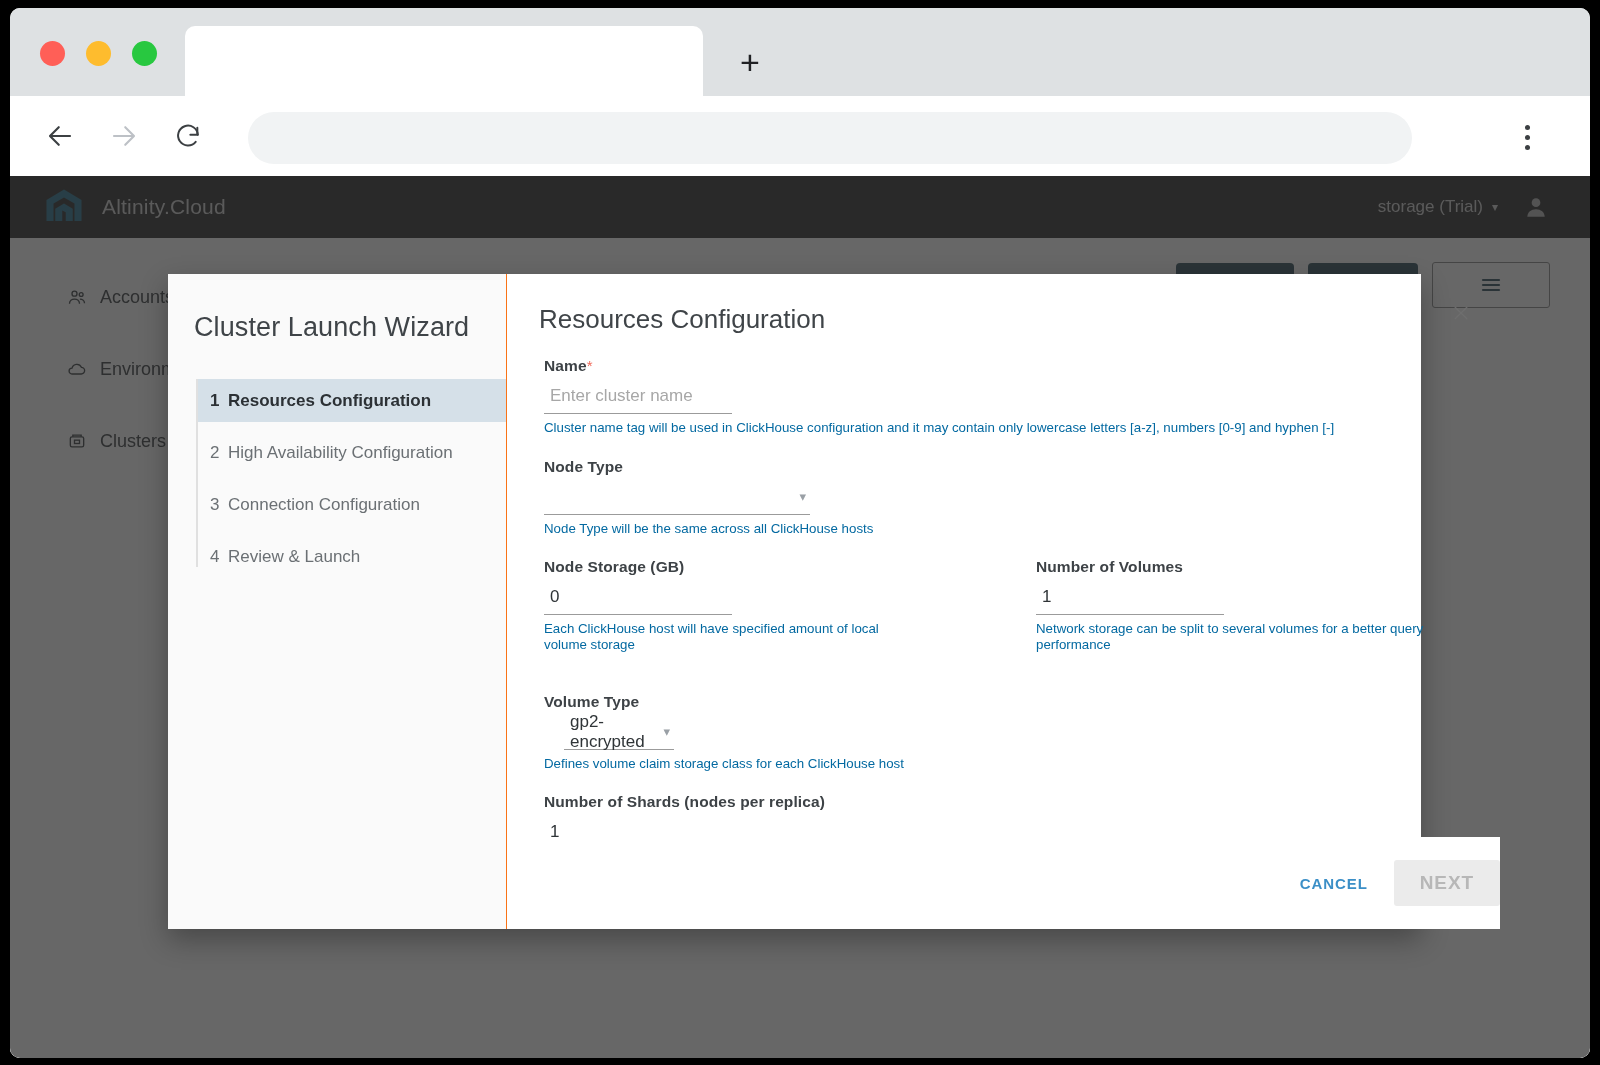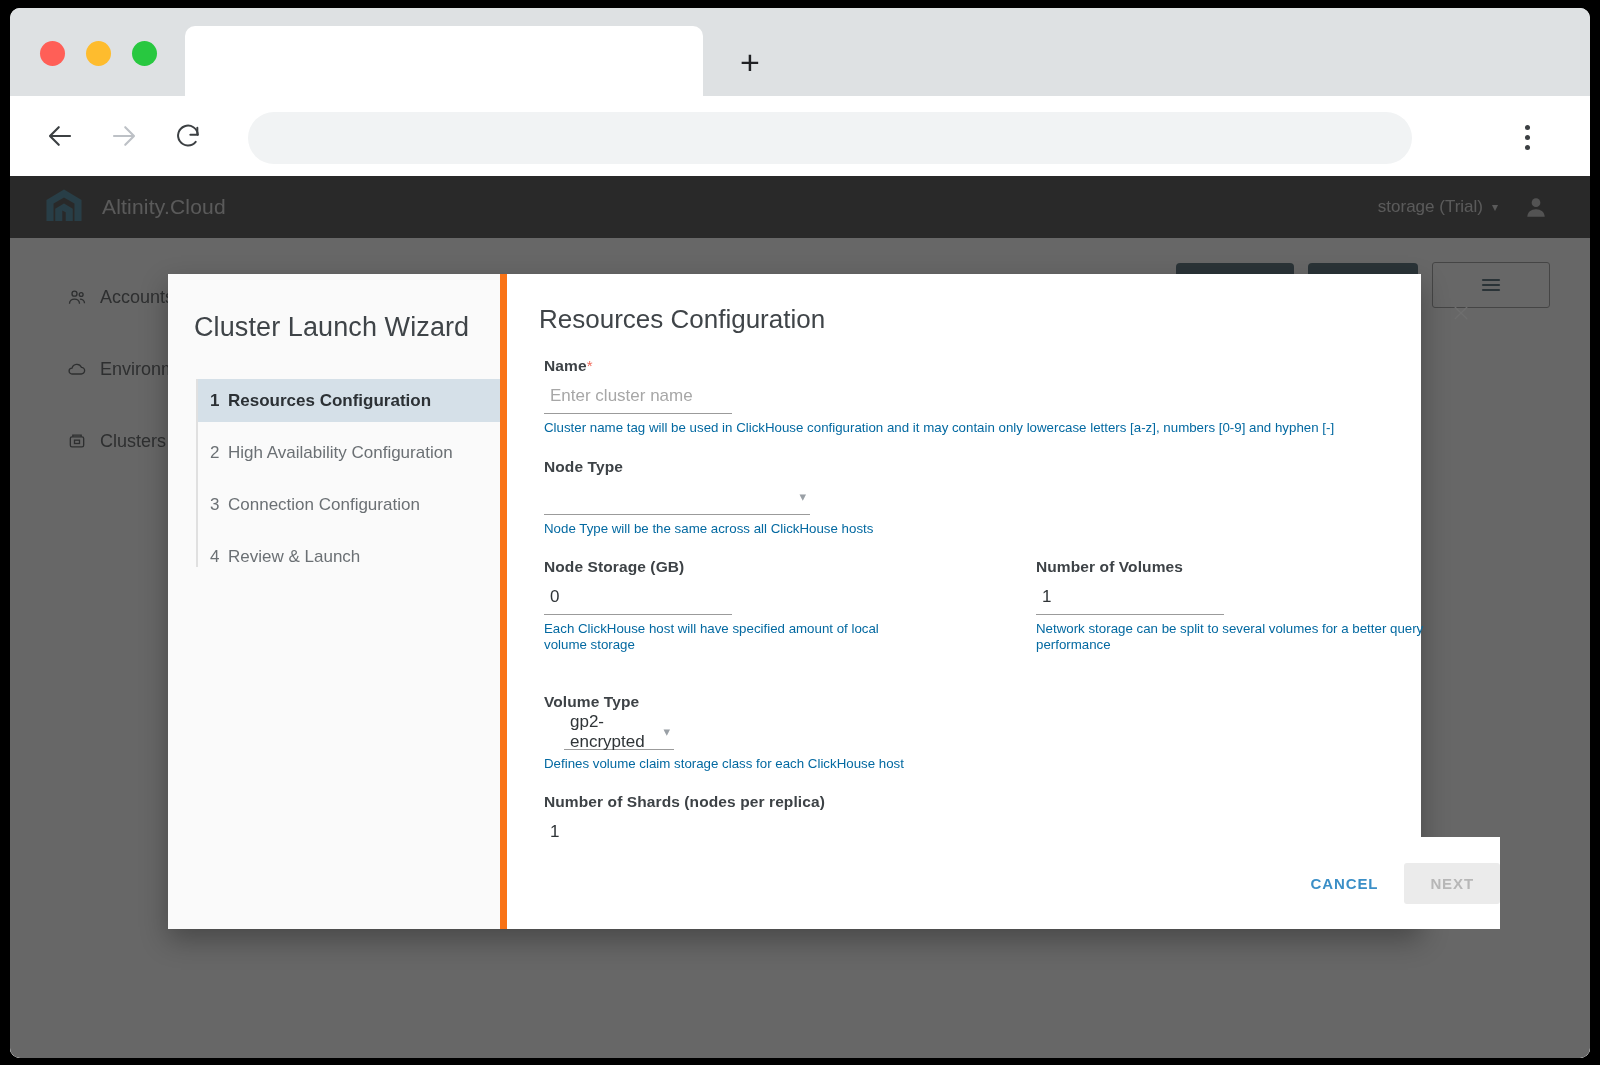--- a/index.html
+++ b/index.html
@@ -155,21 +155,21 @@
     position: absolute;
     left: 158px; top: 98px;
     width: 1253px; height: 655px;
     background: #ffffff;
     display: flex;
     box-shadow: 0 11px 26px rgba(0,0,0,.30);
   }
   #wizard-sidebar {
     width: 339px;
     background: #fafafa;
-    border-right: 7px solid #f97316;
+    border-right: 1px solid #f97316;
     position: relative;
     flex: 0 0 339px;
   }
   #wizard-title {
     font-size: 27px; color: #3f4448; font-weight: 400;
     padding: 38px 0 0 26px;
     letter-spacing: .1px;
   }
   #step-list { margin-top: 36px; position: relative; padding-left: 28px; }
   #step-rail {
@@ -252,21 +252,21 @@
     height: 92px;
     display: flex; align-items: center; justify-content: flex-end;
     gap: 8px;
     background: #fff;
   }
   #cancel-button {
     color: #3b8fc7; font-size: 15px; font-weight: 700; letter-spacing: .9px;
     padding: 11px 18px; border-radius: 3px; background: transparent;
   }
   #next-button {
-    color: #b7b7b7; font-size: 15px; font-weight: 700; letter-spacing: .9px;
+    color: #b7b7b7; font-size: 19px; font-weight: 700; letter-spacing: .9px;
     padding: 12px 26px; border-radius: 3px; background: #ebebeb;
   }
 </style>
 </head>
 <body>
 
 <div id="browser-window">
 
   <div id="tab-strip">
     <div id="traffic-lights">

